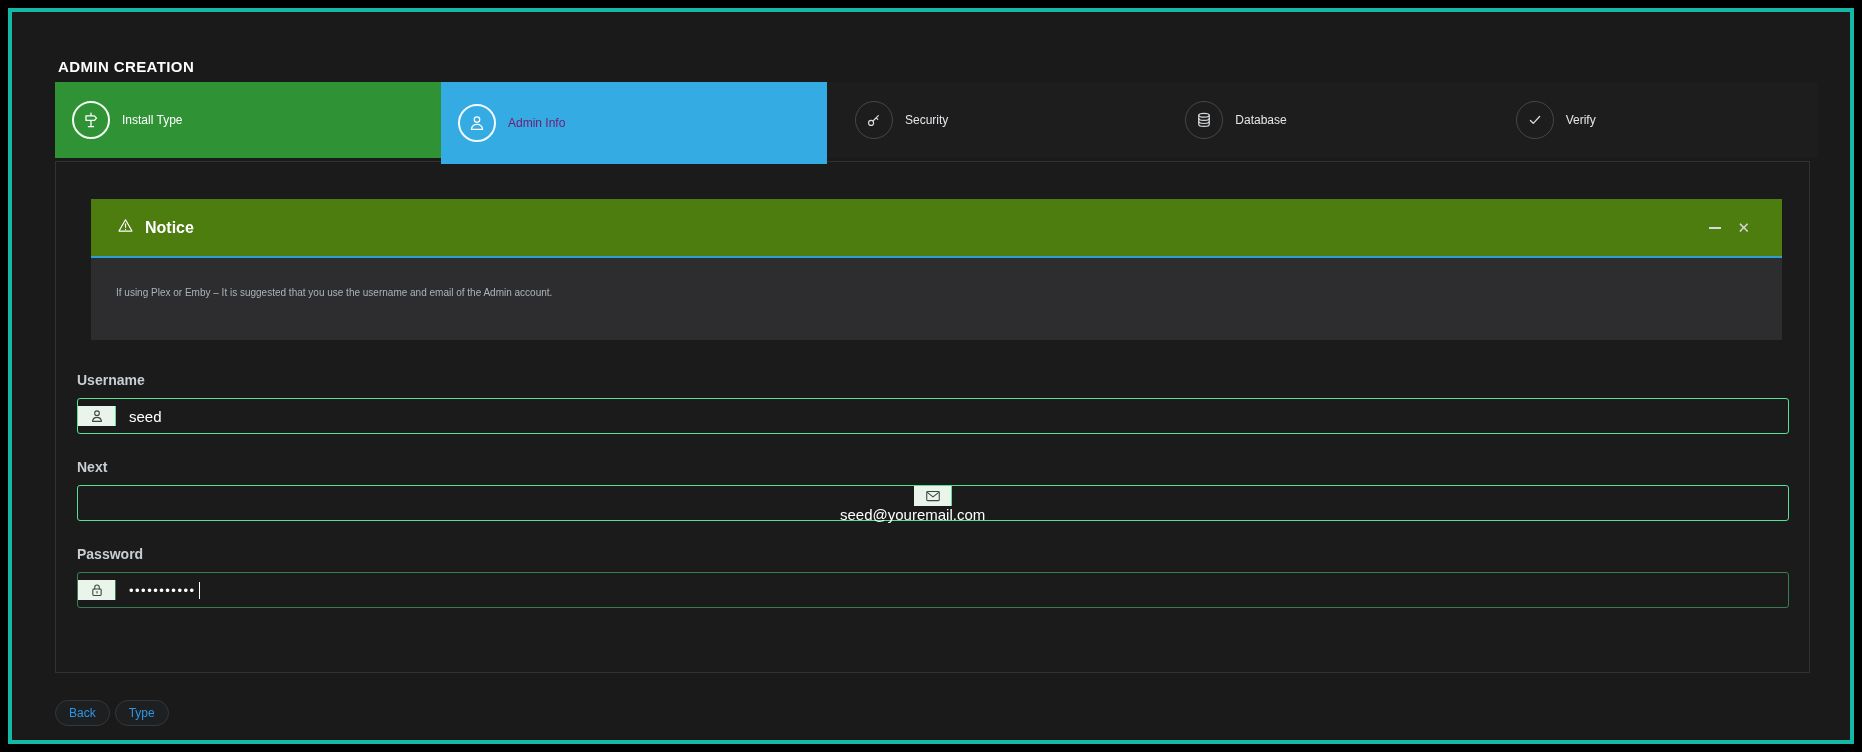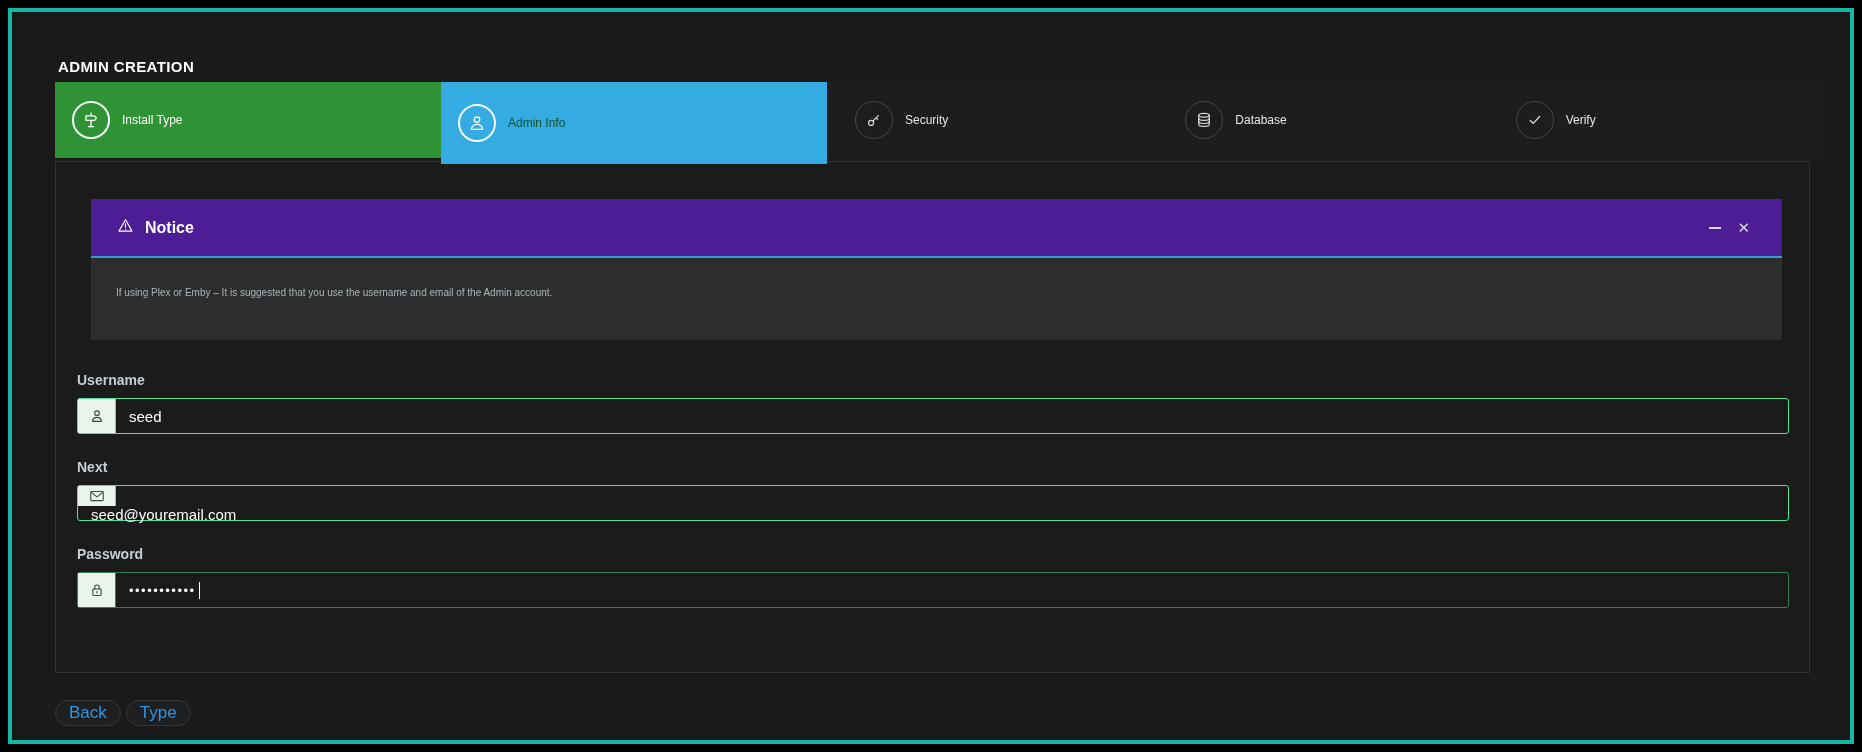--- a/index.html
+++ b/index.html
@@ -11,69 +11,69 @@
 
   .page-title { position:absolute; left:46px; top:46px; font-size:15px; font-weight:700;
                 color:#fdfdfd; letter-spacing:.4px; }
 
   
   .tabs { position:absolute; left:43px; right:32px; top:70px; height:82px;
           display:flex; align-items:flex-start; z-index:3; }
   .tab  { height:76px; display:flex; align-items:center; gap:12px; padding-left:17px;
           background:#1d1d1e; color:#e4e7e9; cursor:pointer; }
   .tab.complete { width:386px; flex:none; background:var(--tab_complete,#2f9336); color:#fff; }
-  .tab.active   { width:386px; flex:none; height:82px; background:var(--tab_active,#34abe3); color:#14532d; }
+  .tab.active   { width:386px; flex:none; height:82px; background:var(--tab_active,#34abe3); color:#701a75; }
   .tab.pending  { flex:1;padding-left:28px; }
   .tab-label { font-size:12px; }
   .tab-circle { width:38px; height:38px; border-radius:50%; flex:none;
                 display:flex; align-items:center; justify-content:center; }
   .tab.complete .tab-circle, .tab.active .tab-circle { border:2px solid rgba(255,255,255,.95); }
   .tab.pending .tab-circle { border:1px solid #454748; }
   .tab svg { stroke:#fff; fill:none; stroke-width:1.4; stroke-linecap:round; stroke-linejoin:round; }
   .tab.pending svg { stroke:#d9dcde; }
 
   
   .panel { position:absolute; left:43px; right:40px; top:149px; height:512px;
            background:#1b1b1c; border:1px solid #303234; }
 
   
   .notice { position:absolute; left:35px; right:27px; top:37px; }
-  .notice-header { height:59px; background:#4c1d95; border-bottom:2px solid var(--notice_divider,#2f9fd3);
+  .notice-header { height:59px; background:#4d7c0f; border-bottom:2px solid var(--notice_divider,#2f9fd3);
                    display:flex; align-items:center; padding:0 32px 0 25px; }
   .notice-header svg { stroke:#fff; fill:none; stroke-width:1.5; stroke-linecap:round; stroke-linejoin:round; }
   .notice-title { font-size:16px; font-weight:700; color:#fff; margin-left:10px; }
   .notice-controls { margin-left:auto; display:flex; align-items:center; gap:16px; }
   .minus-bar { width:12px; height:2px; background:#d6dadd; display:inline-block; cursor:pointer; }
   .close-x { color:#d6dadd; font-size:15px; line-height:1; cursor:pointer; }
   .notice-body { height:82px; background:#2d2d2f; padding:29px 25px 0 25px; }
   .notice-text { font-size:10px; color:#a9b4ba; }
 
   
   .field-label { position:absolute; left:21px; font-size:14px; font-weight:700; color:#c8ced3;text-align:center; }
   .lbl-username { top:210px; }  .lbl-email { top:297px; }  .lbl-password { top:384px; }
 
   .input-group { position:absolute; left:21px; right:20px; height:36px; display:flex;
-                 border:1px solid var(--input_border,#55e296); border-radius:3px; background:transparent; }
+                 border:1px solid var(--input_border,#55e296); border-radius:3px; background:transparent;align-items:center; }
   .grp-username { top:236px; }  .grp-email { top:323px;flex-direction:column; }
   .grp-password { top:410px; border-color:var(--input_border_dim,#377d55); }
   .input-icon-box { width:38px; flex:none; background:var(--input_icon_bg,#e9f4ea);
                     border-right:1px solid var(--input_border,#55e296);
                     display:flex; align-items:center; justify-content:center; }
   .grp-password .input-icon-box { border-right-color:var(--input_border_dim,#377d55); }
   .input-icon-box svg { stroke:#3f473f; fill:none; stroke-width:1.3; stroke-linecap:round; stroke-linejoin:round; }
   .text-input { flex:1; background:transparent; border:none; outline:none; color:#fff;
                 font-size:15px; padding-left:13px; font-family:"Liberation Sans","DejaVu Sans",sans-serif; }
   .password-display { flex:1; display:flex; align-items:center; padding-left:13px; }
   .password-dots { color:#fff; font-size:13px; letter-spacing:1.5px; line-height:1; }
   .caret { width:1px; height:17px; background:#fff; margin-left:3px; }
 
   
   .footer-actions { position:absolute; left:43px; top:688px; display:flex; gap:5px; }
   .pill-btn { height:26px; padding:0 13px; border:1px solid #33383c; border-radius:13px;
-              background:#1e1f20; color:var(--button_text,#2d96e8); font-size:17px;
+              background:#1e1f20; color:var(--button_text,#2d96e8); font-size:12px;
               display:flex; align-items:center; cursor:pointer;
               font-family:"Liberation Sans","DejaVu Sans",sans-serif; }
 </style>
 </head>
 <body>
 
 <div class="window">
 
   <div class="page-title">ADMIN CREATION</div>
 

